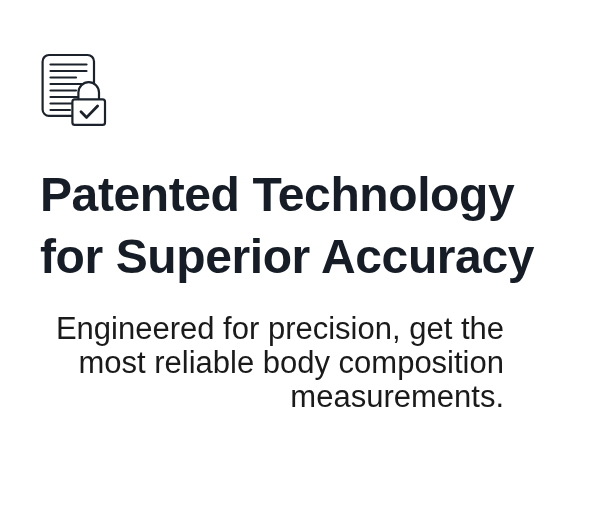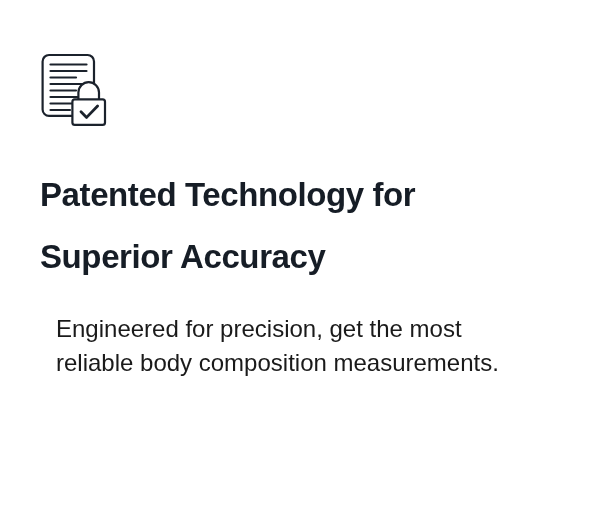--- a/index.html
+++ b/index.html
@@ -33,40 +33,41 @@
     display: block;
     width: 74px;
     height: 75px;
   }
 
   
   .headline {
     margin: 0;
     padding: 0;
     font-family: "Liberation Sans", sans-serif;
-    font-size: 33px;
+    font-size: 48px;
     line-height: 62px;
     font-weight: 700;
     letter-spacing: -0.4px;
     color: #161d26;
     max-width: 500px;
     margin-top: 36px;
   }
 
   
   .subcopy {
-    margin: 16px;
+    margin: 4px;
     padding: 0;
     margin-top: 24px;
     font-family: "Liberation Sans", sans-serif;
-    font-size: 24px;
+    font-size: 31px;
     line-height: 34px;
     font-weight: 400;
     color: #1a1a1a;
     max-width: 460px;
+    text-align: right;
   }
 </style>
 </head>
 <body>
 
 <div class="feature-card">
 
   <div class="icon-wrap">
     <svg viewBox="0 0 74 75" xmlns="http://www.w3.org/2000/svg" fill="none" stroke="#1b222c" stroke-width="2.2" stroke-linecap="round" stroke-linejoin="round">
 

